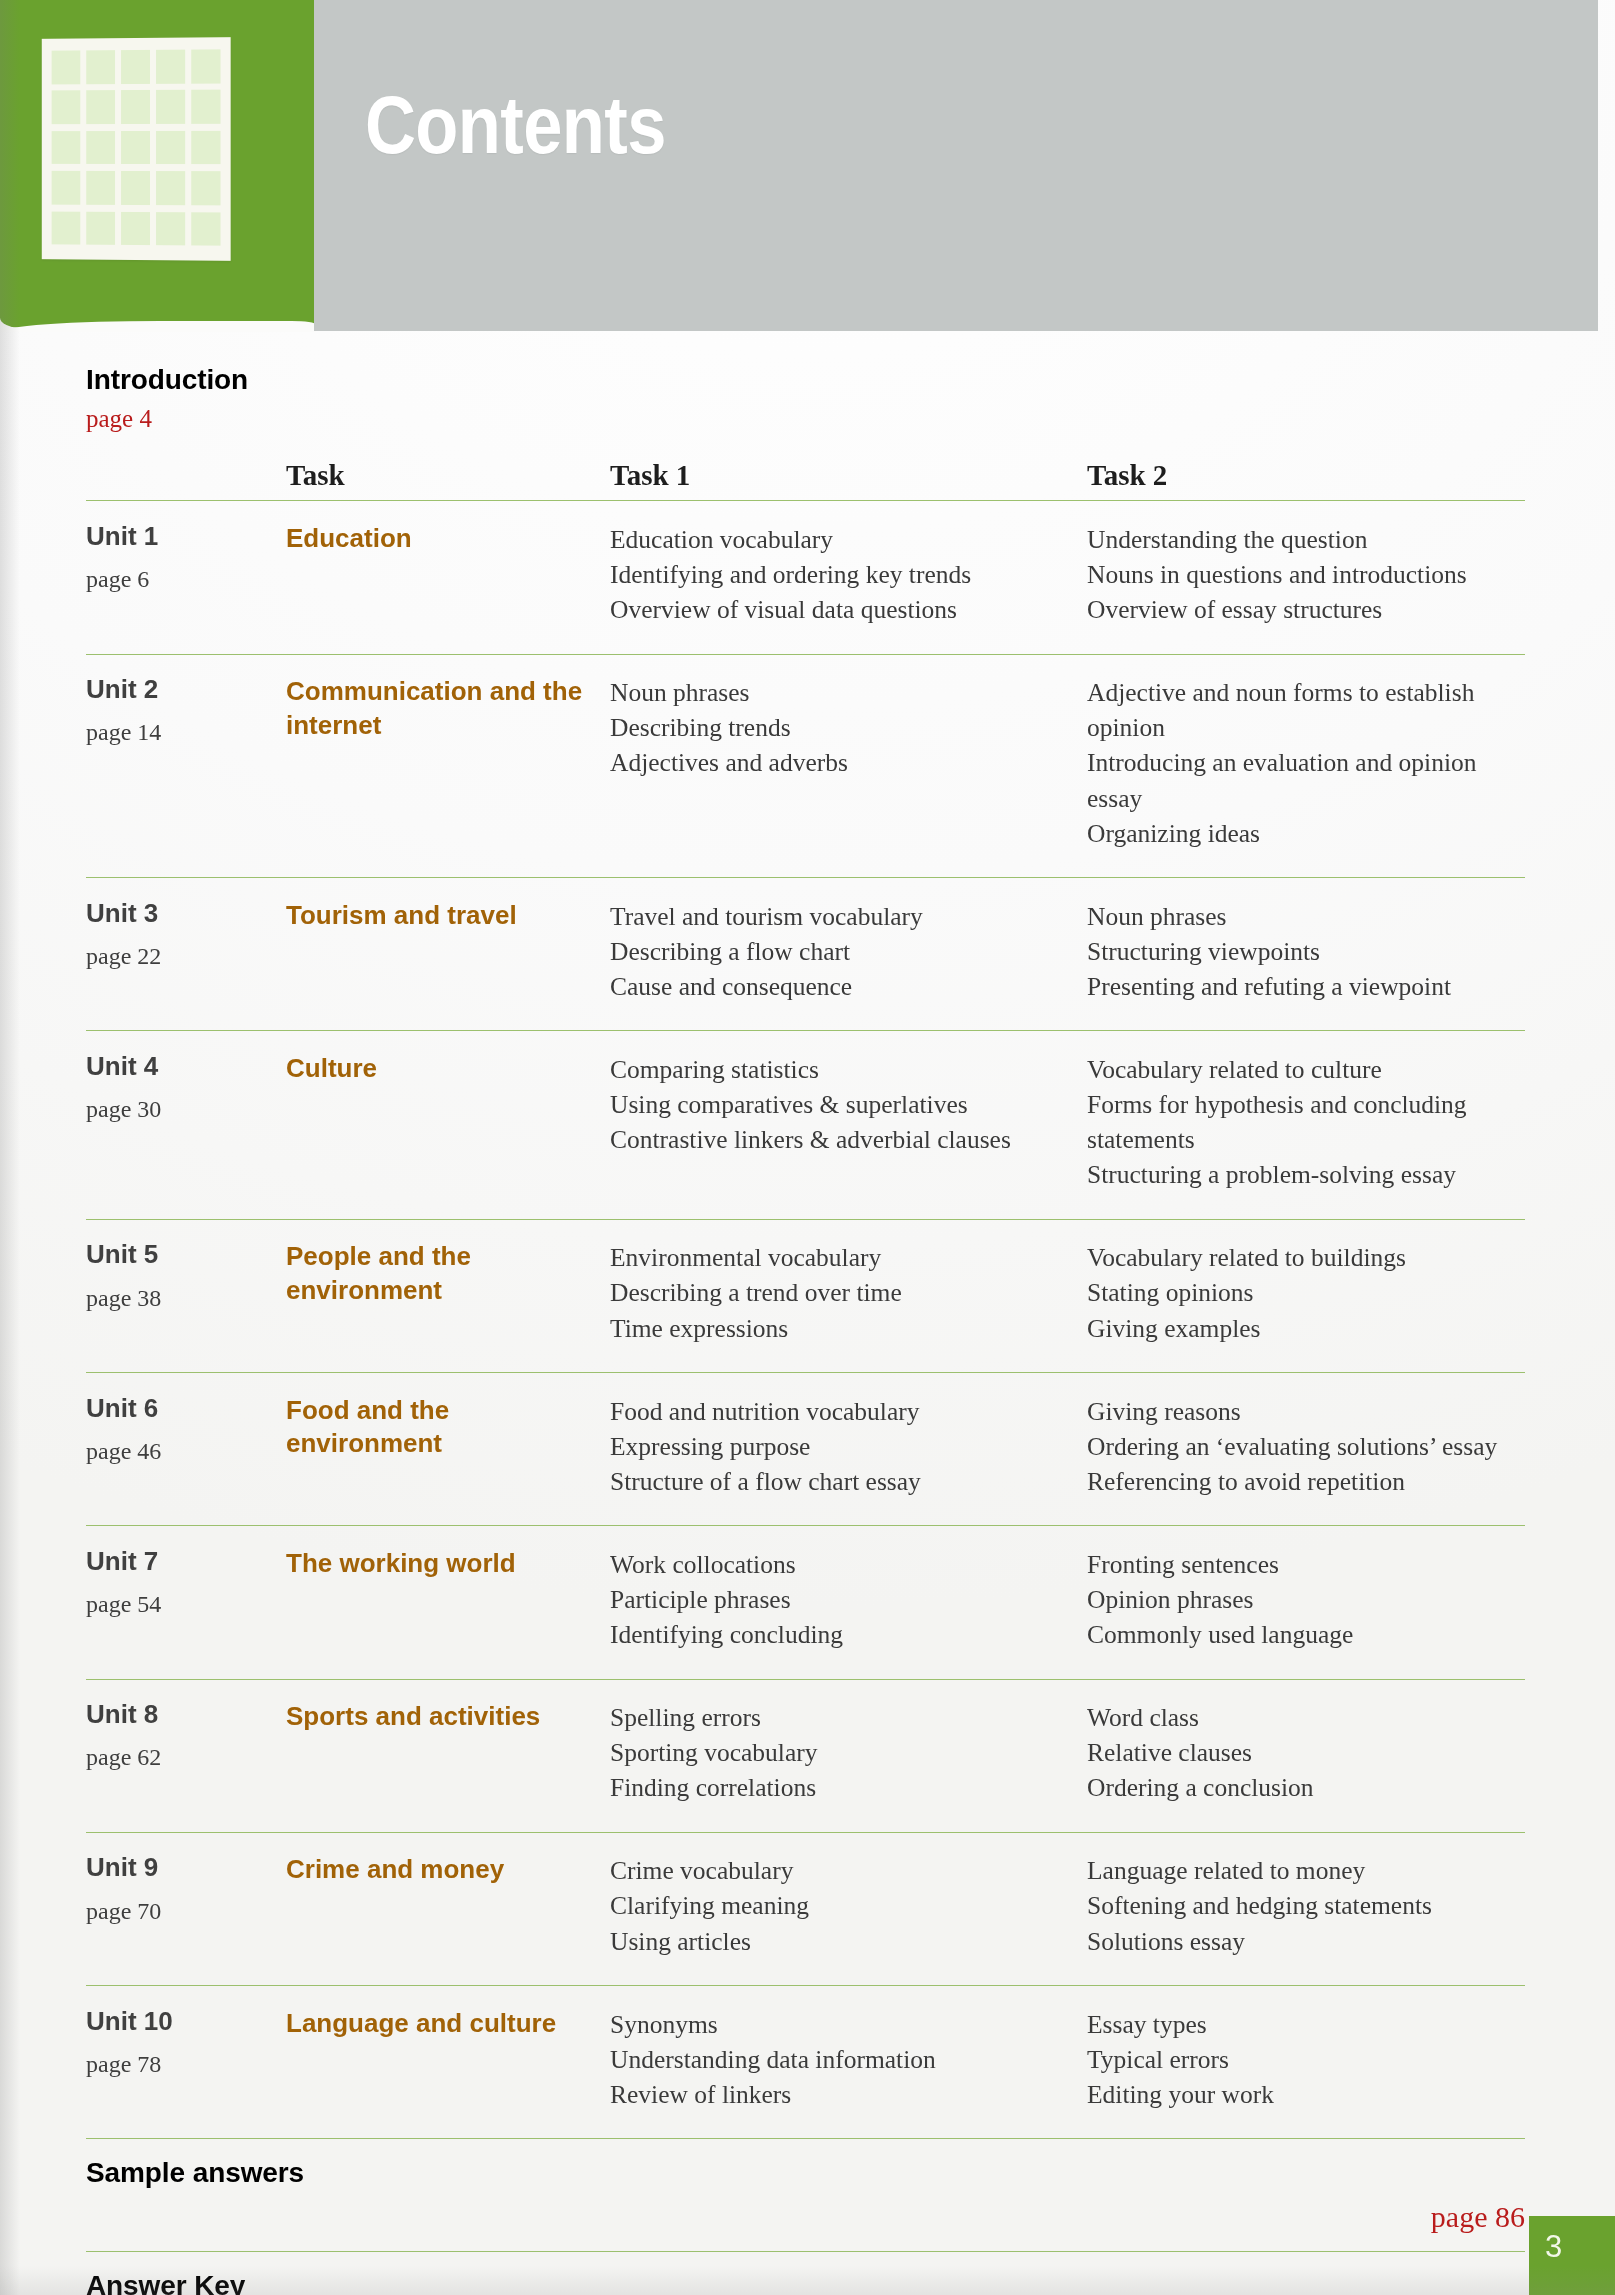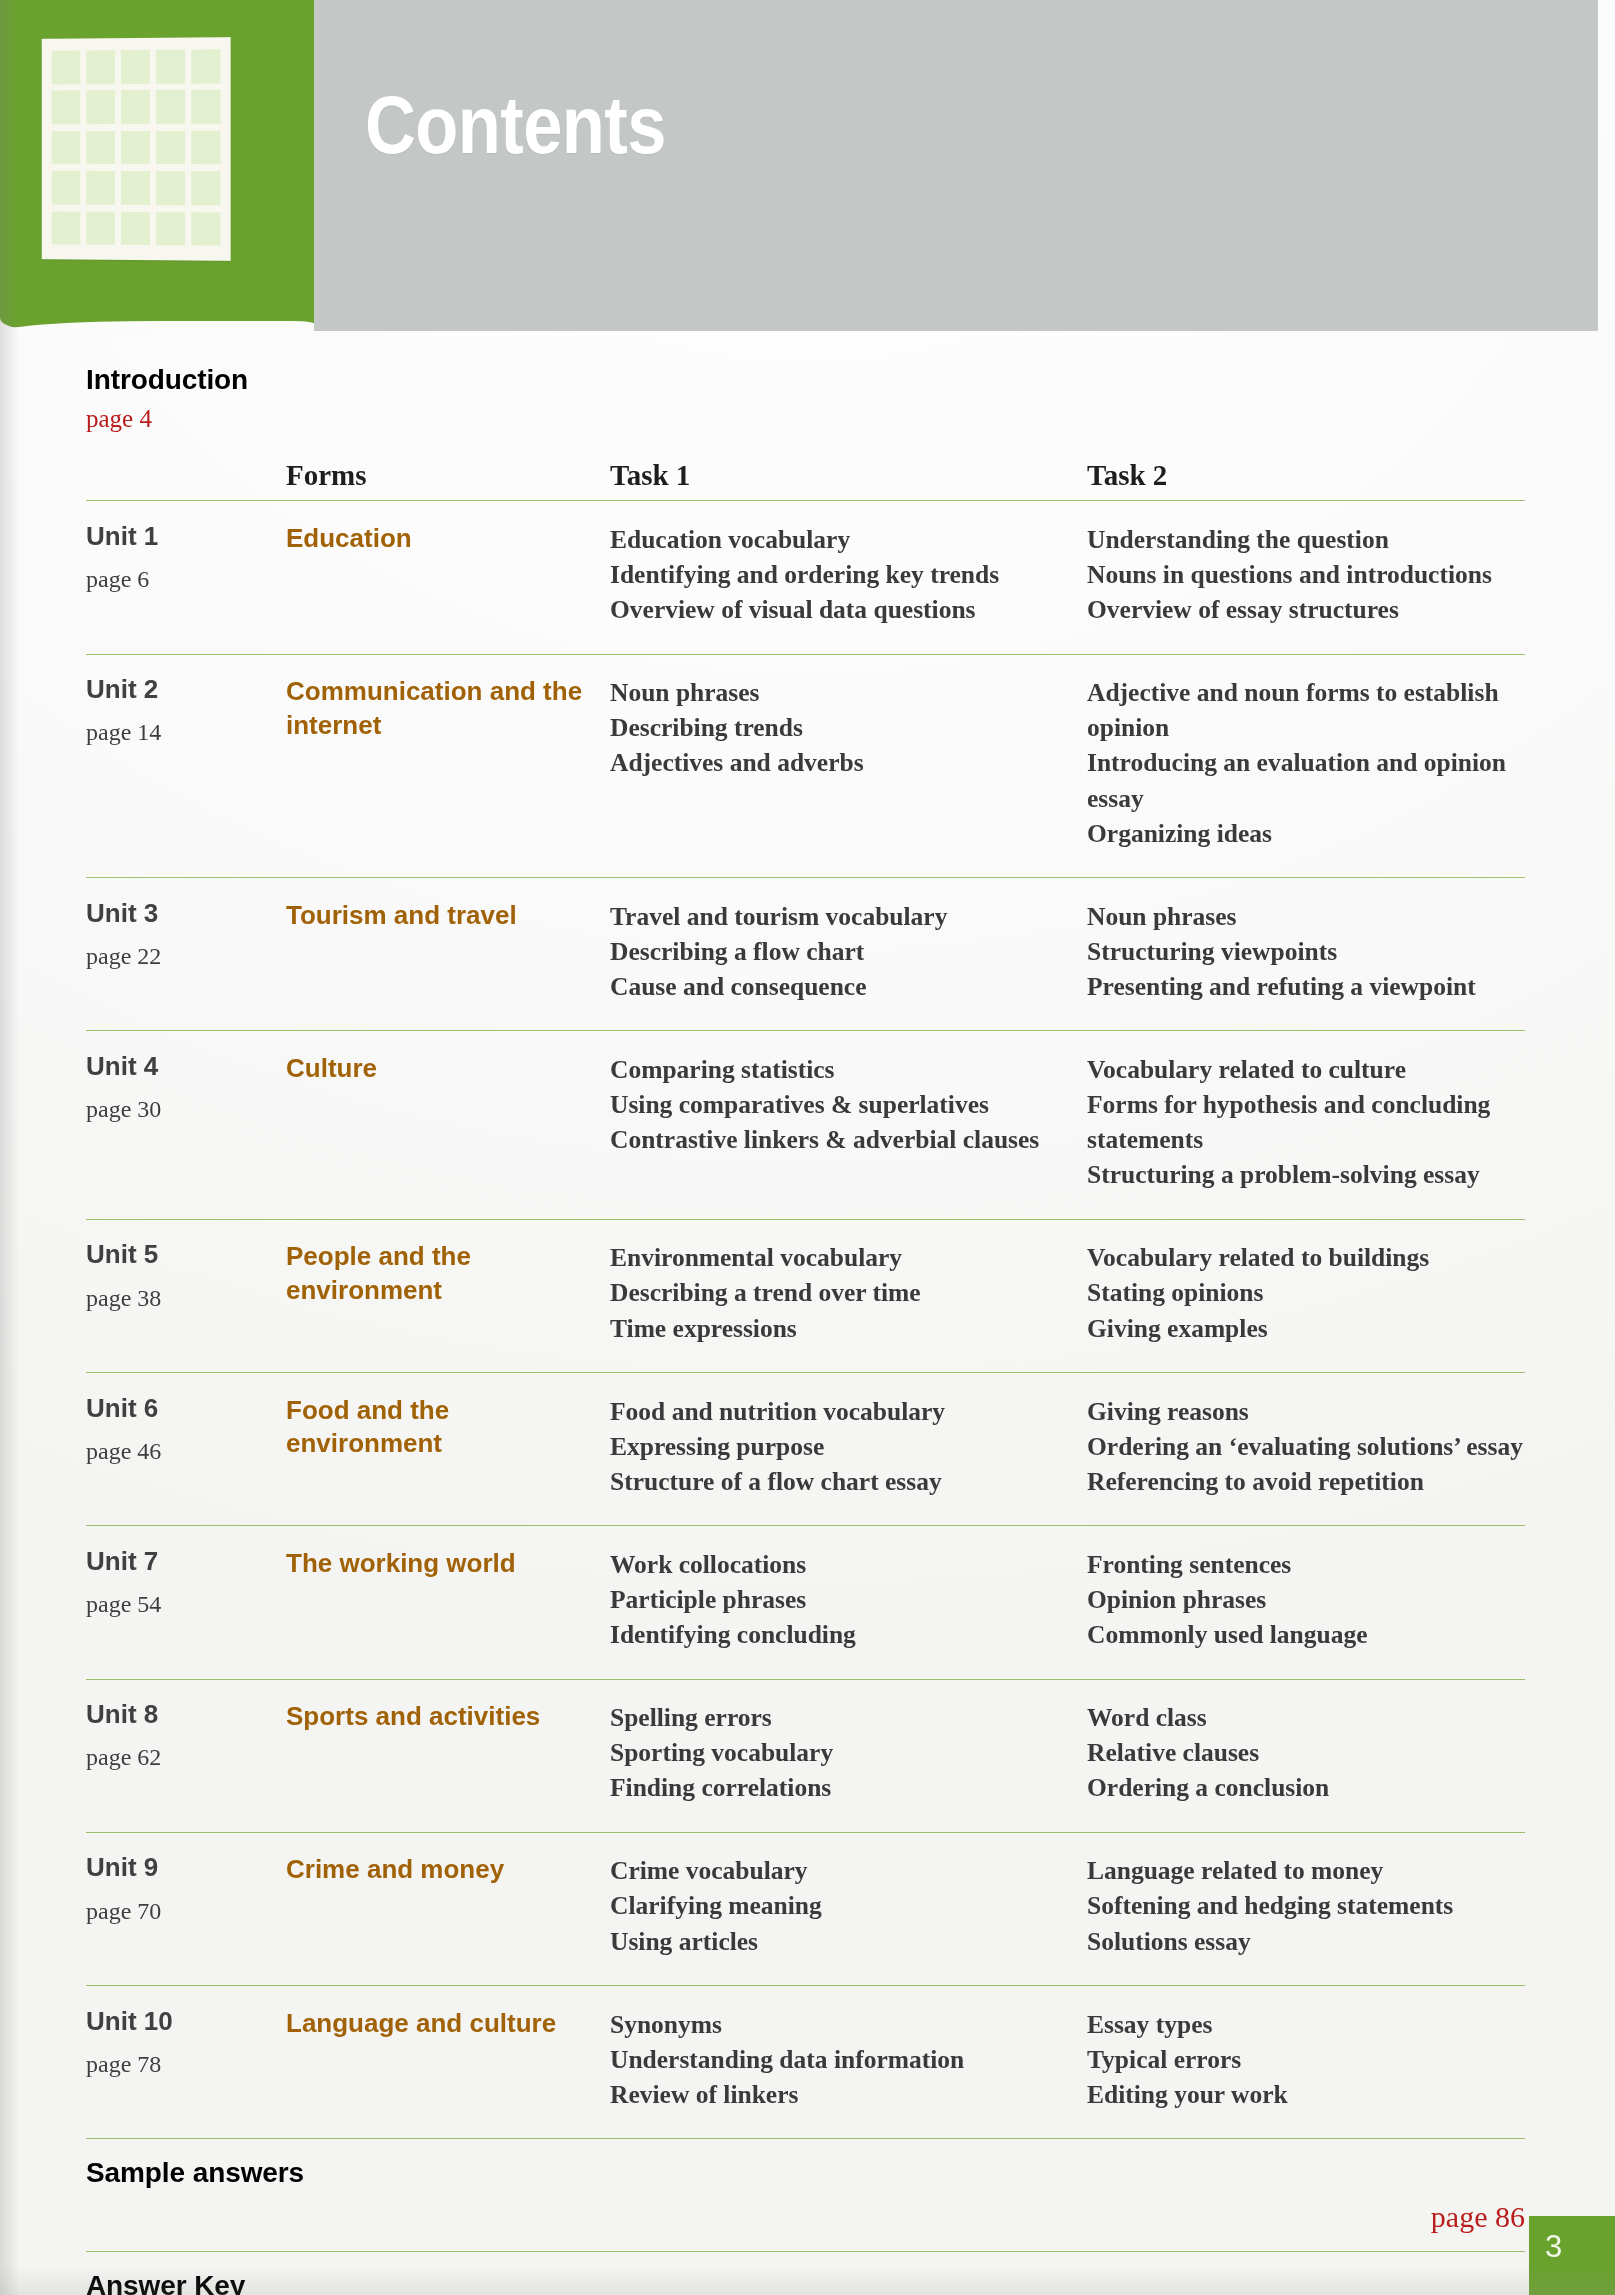--- a/index.html
+++ b/index.html
@@ -192,21 +192,21 @@
     font-size: 26px;
     line-height: 1.3;
     padding-right: 14.6px;
   }
   .task-list {
     font-family: "Liberation Serif", serif;
     font-size: 25.5px;
     color: #3a3a3a;
     line-height: 1.38;
   }
-  .task-list div { white-space: nowrap; font-weight: bold; }
+  .task-list div { white-space: nowrap; }
   .c-t2 .task-list div { white-space: normal; }
 
   
   .footer-sec {
     padding: 17.5px 0 5.8px 0;
   }
   .footer-sec .section-title { font-size: 28px; }
   .footer-sec .page-ref { font-size: 30px; margin-top: 7.3px; text-align: right; }
 
   
@@ -271,21 +271,21 @@
 
   <div class="intro-block">
     <div class="section-title">Introduction</div>
     <div class="page-ref">page 4</div>
   </div>
 
   <div class="toc">
 
     <div class="col-head-row">
       <div class="c-unit"></div>
-      <div class="c-topic col-head">Forms</div>
+      <div class="c-topic col-head">Task</div>
       <div class="c-t1 col-head">Task 1</div>
       <div class="c-t2 col-head">Task 2</div>
     </div>
 
     <div class="rule"></div>
 
     <div id="rows-container">
         <div class="toc-row">
           <div class="c-unit">
             <div class="unit-label">Unit 1</div>

